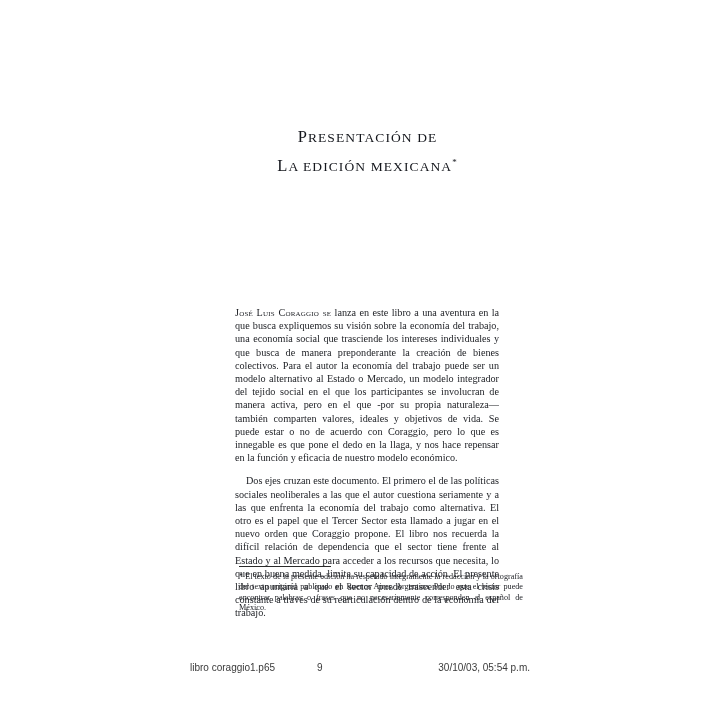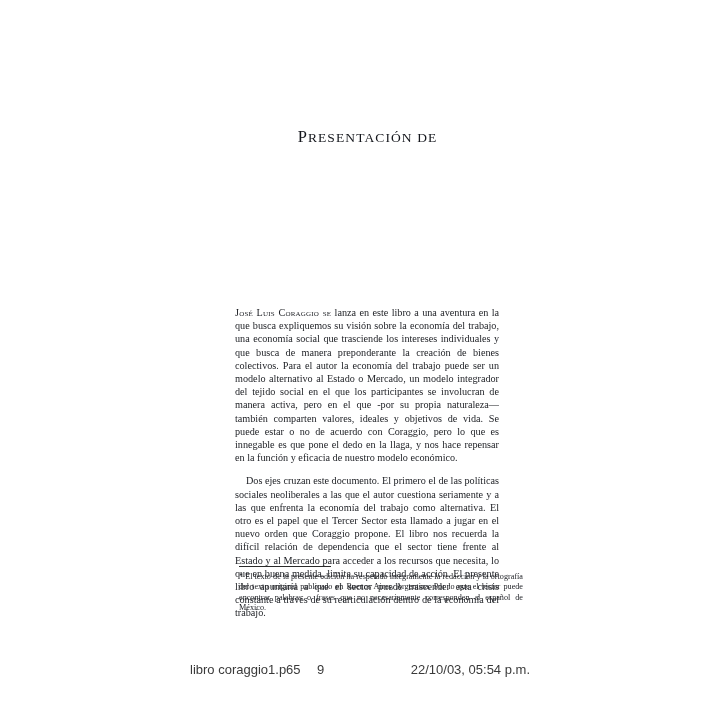--- a/index.html
+++ b/index.html
@@ -107,21 +107,21 @@
     top: 662px;
     width: 720px;
     height: 14px;
   }
   .footer-inner {
     position: relative;
     margin: 0 auto;
     width: 340px;
     height: 14px;
     font-family: "Liberation Sans", sans-serif;
-    font-size: 13px;
+    font-size: 10px;
     color: #3a3a3a;
   }
   .footer-file {
     position: absolute;
     left: 0;
     top: 0;
     white-space: nowrap;
   }
   .footer-page {
     position: absolute;
@@ -140,35 +140,39 @@
 
 <div class="page">
   <div class="sheet">
 
     <div class="content">
       <div class="title-block">
         <div class="title-line">
           <span class="cap">P</span><span class="sm">RESENTACIÓN</span>
           <span class="sm">DE</span>
         </div>
+        <div class="title-line">
+          <span class="cap">L</span><span class="sm">A</span>
+          <span class="sm">EDICIÓN MEXICANA</span><span class="footnote-marker-sup">*</span>
+        </div>
       </div>
     </div>
 
     <div class="body-block">
       <p class="para"><span class="smallcaps-lead">José Luis Coraggio se</span><span> lanza en este libro a una aventura en la que busca expliquemos su visión sobre la economía del trabajo, una economía social que trasciende los intereses individuales y que busca de manera preponderante la creación de bienes colectivos. Para el autor la economía del trabajo puede ser un modelo alternativo al Estado o Mercado, un modelo integrador del tejido social en el que los participantes se involucran de manera activa, pero en el que -por su propia naturaleza— también comparten valores, ideales y objetivos de vida. Se puede estar o no de acuerdo con Coraggio, pero lo que es innegable es que pone el dedo en la llaga, y nos hace repensar en la función y eficacia de nuestro modelo económico.</span></p>
       <p class="para"><span>Dos ejes cruzan este documento. El primero el de las políticas sociales neoliberales a las que el autor cuestiona seriamente y a las que enfrenta la economía del trabajo como alternativa. El otro es el papel que el Tercer Sector esta llamado a jugar en el nuevo orden que Coraggio propone. El libro nos recuerda la difícil relación de dependencia que el sector tiene frente al Estado y al Mercado para acceder a los recursos que necesita, lo que en buena medida, limita su capacidad de acción. El presente libro apuntaría a que el sector puede trascender esta crisis constante a través de su rearticulación dentro de la economía del trabajo.</span></p>
     </div>
 
     <div class="footnote-wrap">
       <div class="fn-rule"></div>
       <p class="fn-text"><span class="star">*</span> <span>El texto de la presente edición ha respetado integramente la redacción y la ortografía del texto original publicado en Buenos Aires, Argentina. Por lo que el lector puede encontrar palabras o frases que no necesariamente corresponden al español de México.</span></p>
     </div>
 
     <div class="footer">
       <div class="footer-inner">
         <span class="footer-file">libro coraggio1.p65</span>
         <span class="footer-page">9</span>
-        <span class="footer-date">22/10/03, 05:54 p.m.</span>
+        <span class="footer-date">30/10/03, 05:54 p.m.</span>
       </div>
     </div>
 
   </div>
 </div>
 
 </body></html>

